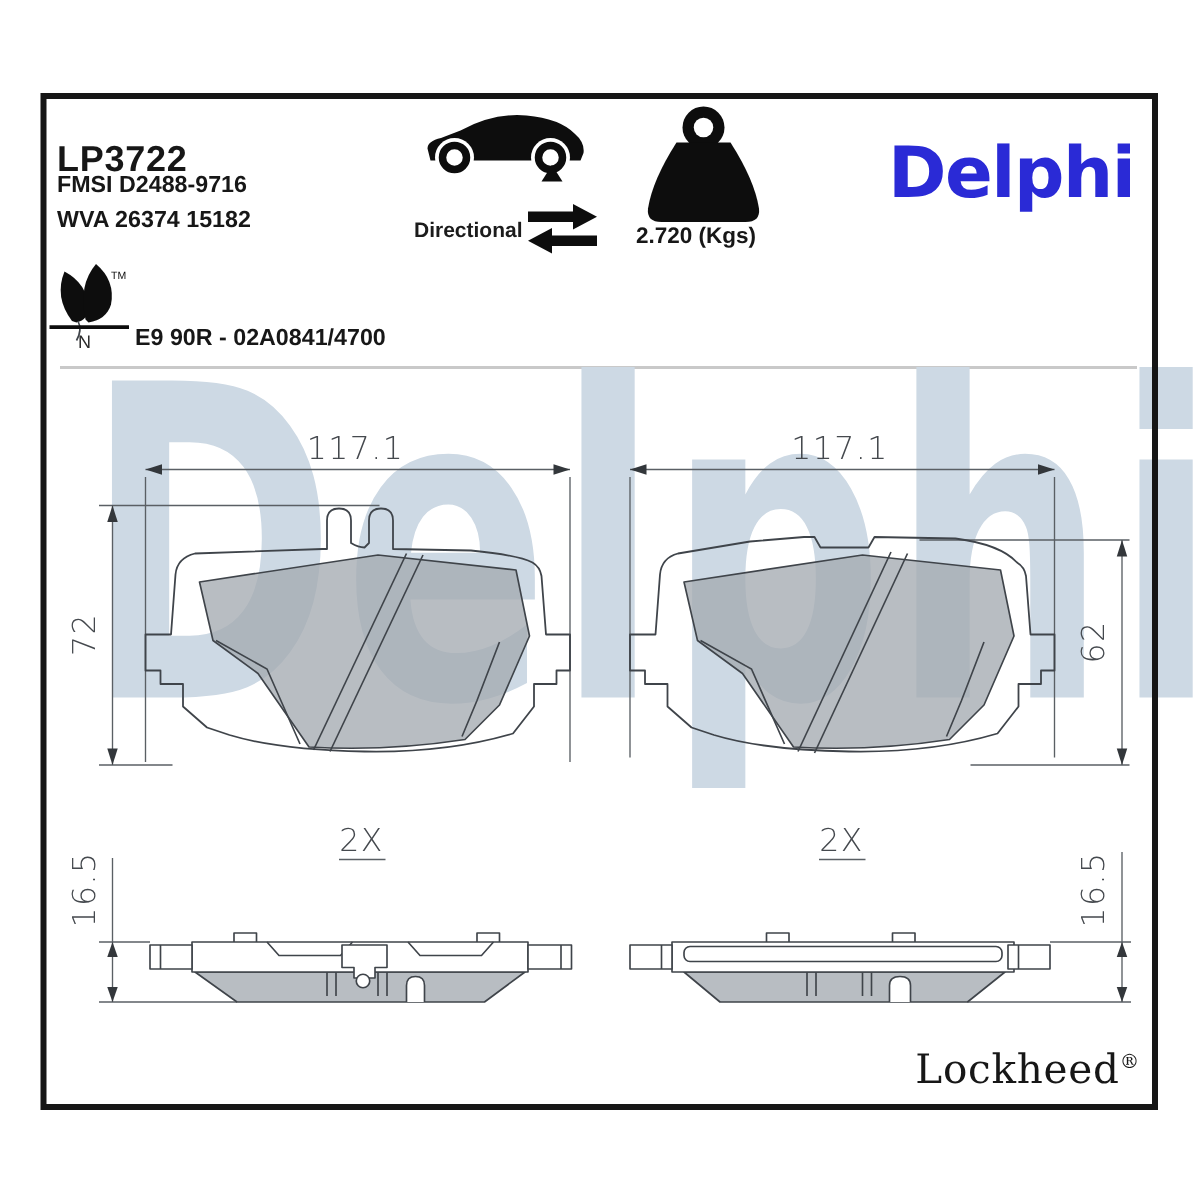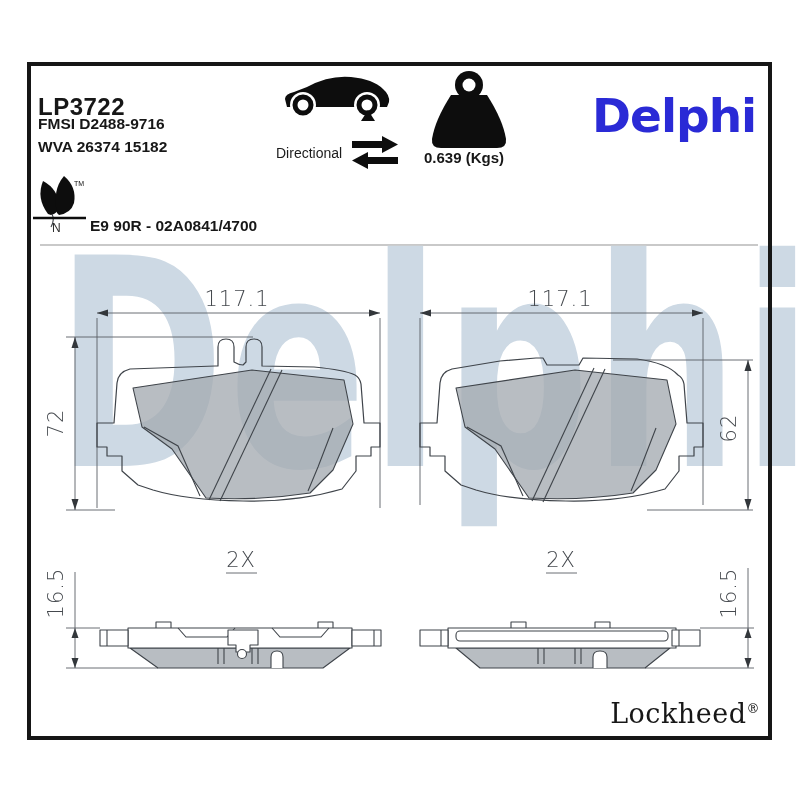--- a/index.html
+++ b/index.html
@@ -19,21 +19,21 @@
     font-size:290px;font-weight:bold;line-height:0.95;
     letter-spacing:6px;color:#cdd9e4;white-space:nowrap;
     transform:scaleX(0.70);transform-origin:left top;
     font-family:"DejaVu Sans", sans-serif;
   }
   
   .hdr{color:#171717;z-index:4;}
   #part-number{left:38px;top:83px;font-size:24px;font-weight:bold;letter-spacing:.5px;margin-top:10px;}
   #fmsi{left:38px;top:115px;font-size:15.5px;font-weight:bold;}
   #wva{left:38px;top:138px;font-size:15.5px;font-weight:bold;}
-  #directional{left:276px;top:145px;font-size:14px;color:#1c1c1c;}
+  #directional{left:276px;top:145px;font-size:14px;color:#1c1c1c;font-weight:bold;}
   #weight-text{left:424px;top:149px;font-size:15px;font-weight:bold;}
   #delphi-logo{
     left:592px;top:88px;font-size:47px;font-weight:bold;letter-spacing:-1px;
     color:#2a2ad6;font-family:"DejaVu Sans", sans-serif;
   }
   #approval{left:90px;top:217px;font-size:15.5px;font-weight:bold;}
   #separator{left:40px;top:244px;width:718px;height:2px;background:#c9c9c9;}
   
   #lockheed{
     right:40px;top:698px;font-size:27px;font-weight:normal;color:#171717;
@@ -58,21 +58,21 @@
 <body>
 
 <div id="watermark" class="abs">Delphi</div>
 
 <div id="frame" class="abs"></div>
 
 <div id="part-number" class="abs hdr">LP3722</div>
 <div id="fmsi" class="abs hdr">FMSI D2488-9716</div>
 <div id="wva" class="abs hdr">WVA 26374 15182</div>
 <div id="directional" class="abs hdr">Directional</div>
-<div id="weight-text" class="abs hdr">0.639 (Kgs)</div>
+<div id="weight-text" class="abs hdr">2.720 (Kgs)</div>
 <div id="delphi-logo" class="abs">Delphi</div>
 <div id="approval" class="abs hdr">E9 90R - 02A0841/4700</div>
 <div id="separator" class="abs"></div>
 
 <div id="lockheed" class="abs">
   <span>Lockheed</span><sup>®</sup>
 </div>
 
 <svg id="drawing" class="abs" width="800" height="800" viewBox="0 0 800 800">
 

